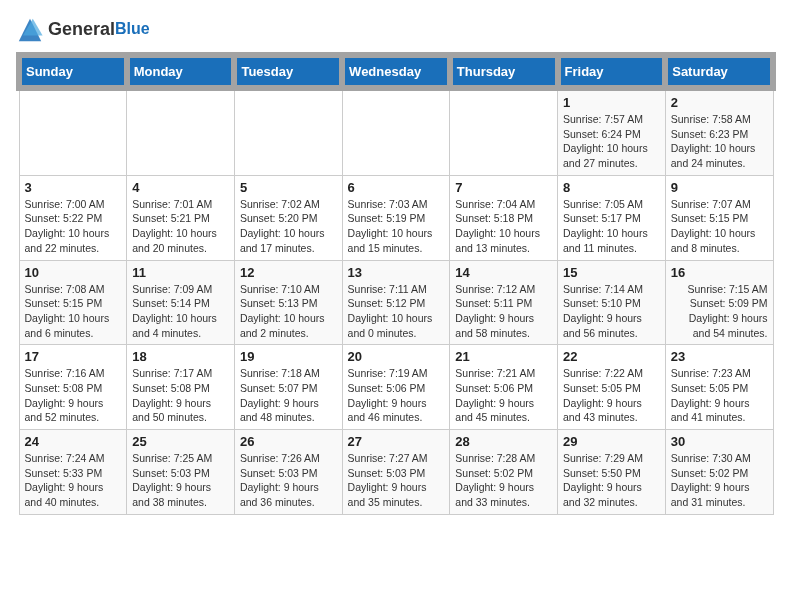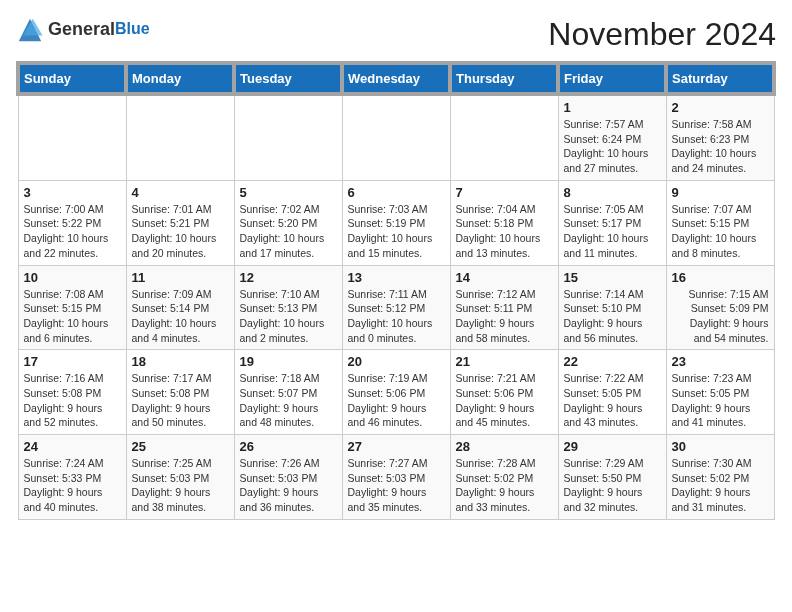--- a/index.html
+++ b/index.html
@@ -56,21 +56,21 @@
       border-collapse: collapse;
       table-layout: fixed;
     }
     thead tr th {
       background: #1a6fba;
       color: #fff;
       font-size: 13px;
       font-weight: bold;
       padding: 6px 4px;
       text-align: left;
-      border: 4px solid #a3a3a3;
+      border: 6px solid #a3a3a3;
     }
     tbody tr td {
       vertical-align: top;
       border: 1px solid #ccc;
       padding: 4px 5px;
       height: 80px;
       font-size: 11px;
       color: #222;
       background: #fff;
     }
@@ -100,21 +100,20 @@
     <svg class="logo-icon" viewBox="0 0 40 40" xmlns="http://www.w3.org/2000/svg">
       <polygon points="20,4 36,36 4,36" fill="#1a6fba" opacity="0.85"></polygon>
       <polygon points="24,4 38,28 10,28" fill="#4aa8e0" opacity="0.7"></polygon>
     </svg>
     <div class="logo-text">
       <span class="logo-general">General</span>
       <span class="logo-blue">Blue</span>
     </div>
   </div>
   <div class="title-section">
-    <div class="month-title">November 2024</div>
   </div>
 </div>
 
 <table>
   <thead>
     <tr id="days-header-row">
     <th>Sunday</th>
         <th>Monday</th>
         <th>Tuesday</th>
         <th>Wednesday</th>

